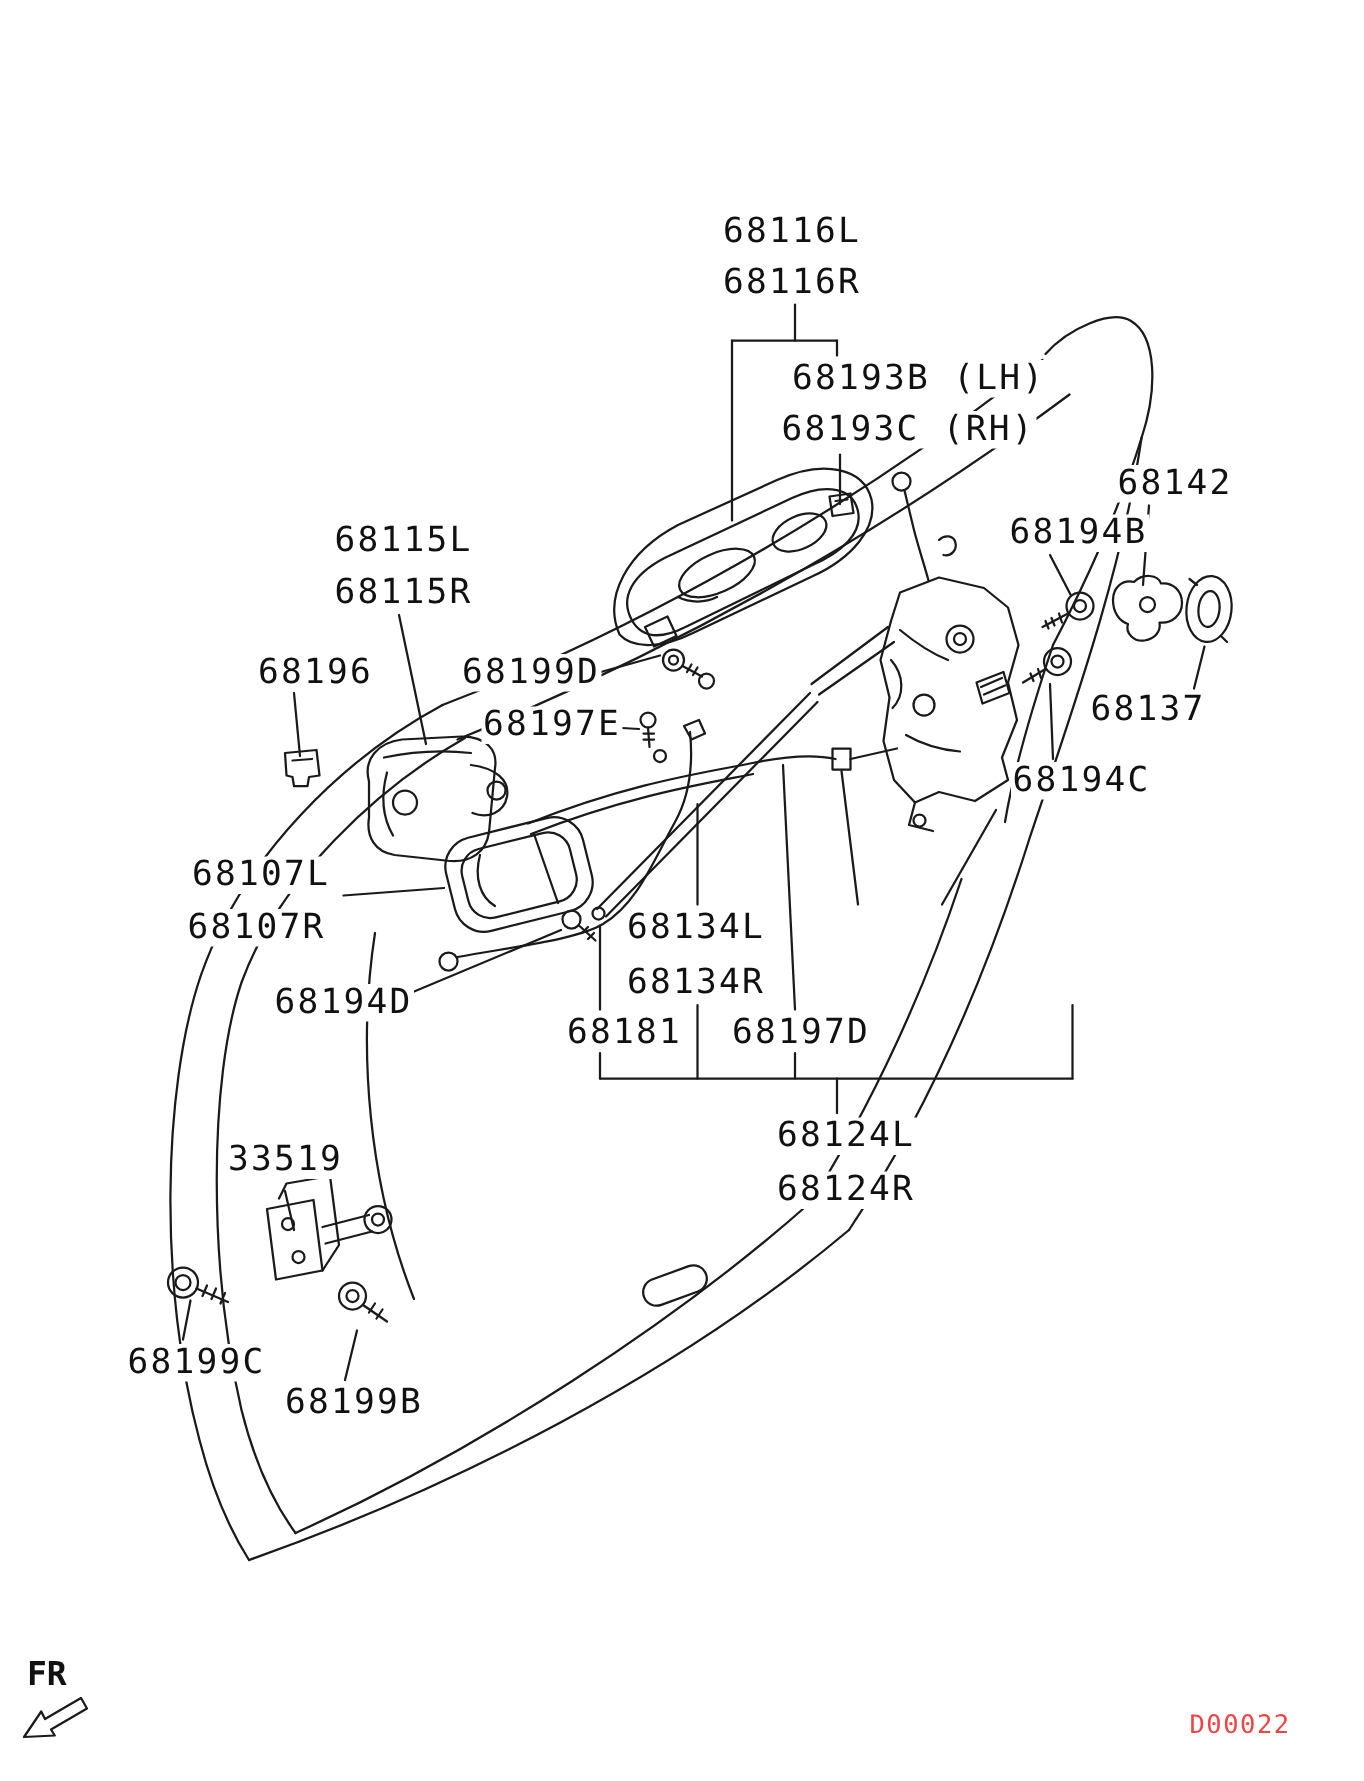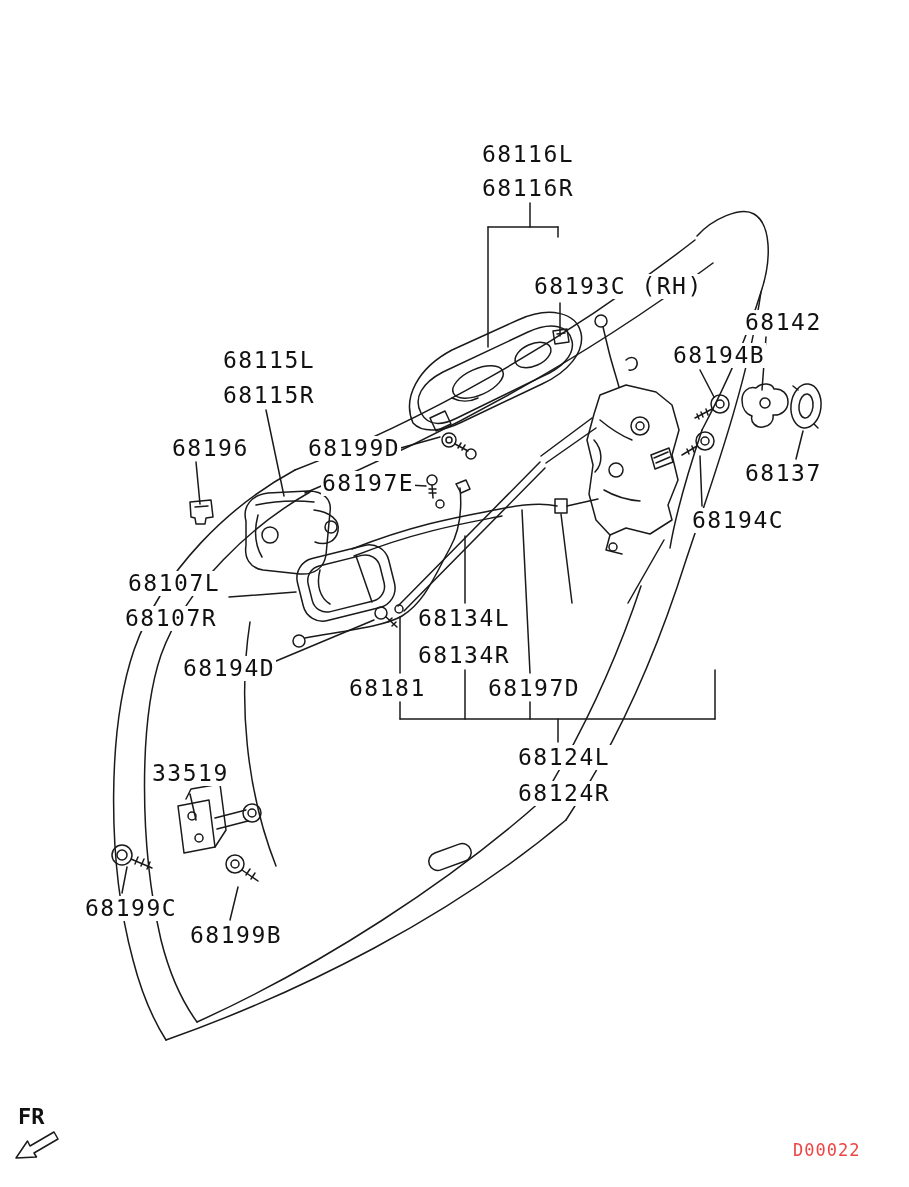--- a/index.html
+++ b/index.html
@@ -218,36 +218,37 @@
       <path d="M 246,875 L 250,869 M 251,879 L 255,873"></path>
     </g>
 
     <g style="stroke-width:2">
       <path d="M 16,1158 L 27.5,1141 L 30,1146 L 54,1132 L 58,1139 L 34,1153 L 36.5,1157 Z"></path>
     </g>
   </svg>
 
   <div class="lbl" style="left:481px;top:142px">68116L</div>
   <div class="lbl" style="left:481px;top:176px">68116R</div>
-  <div class="lbl" style="left:533px;top:274px">68193C (RH)</div>
+  <div class="lbl" style="left:527px;top:240px">68193B (LH)</div>
+  <div class="lbl" style="left:520px;top:274px">68193C (RH)</div>
   <div class="lbl" style="left:744px;top:310px">68142</div>
   <div class="lbl" style="left:672px;top:343px">68194B</div>
   <div class="lbl" style="left:222px;top:348px">68115L</div>
   <div class="lbl" style="left:222px;top:383px">68115R</div>
   <div class="lbl" style="left:171px;top:436px">68196</div>
   <div class="lbl" style="left:307px;top:436px">68199D</div>
   <div class="lbl" style="left:321px;top:471px">68197E</div>
-  <div class="lbl" style="left:744px;top:461px">68137</div>
-  <div class="lbl" style="left:691px;top:508px">68194C</div>
+  <div class="lbl" style="left:726px;top:461px">68137</div>
+  <div class="lbl" style="left:674px;top:508px">68194C</div>
   <div class="lbl" style="left:127px;top:571px">68107L</div>
   <div class="lbl" style="left:124px;top:606px">68107R</div>
   <div class="lbl" style="left:417px;top:606px">68134L</div>
   <div class="lbl" style="left:417px;top:643px">68134R</div>
   <div class="lbl" style="left:182px;top:656px">68194D</div>
-  <div class="lbl" style="left:348px;top:676px">68181</div>
+  <div class="lbl" style="left:377px;top:676px">68181</div>
   <div class="lbl" style="left:487px;top:676px">68197D</div>
   <div class="lbl" style="left:517px;top:745px">68124L</div>
   <div class="lbl" style="left:517px;top:781px">68124R</div>
   <div class="lbl" style="left:151px;top:761px">33519</div>
   <div class="lbl" style="left:84px;top:896px">68199C</div>
   <div class="lbl" style="left:189px;top:923px">68199B</div>
 
   <div class="fr" style="left:18px;top:1104px">FR</div>
   <div class="code" style="left:793px;top:1140px">D00022</div>
 

